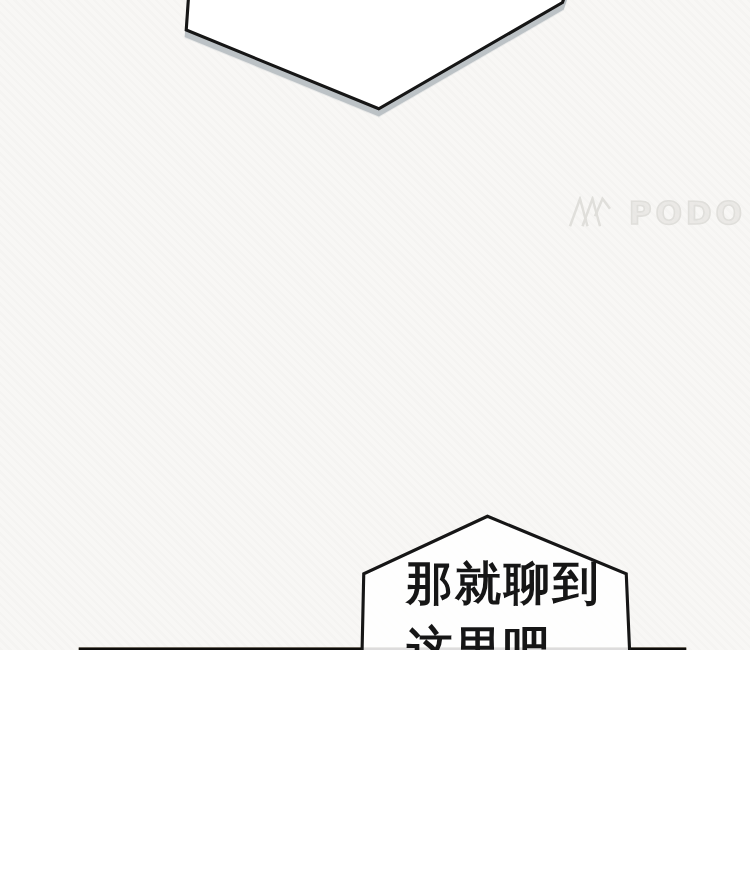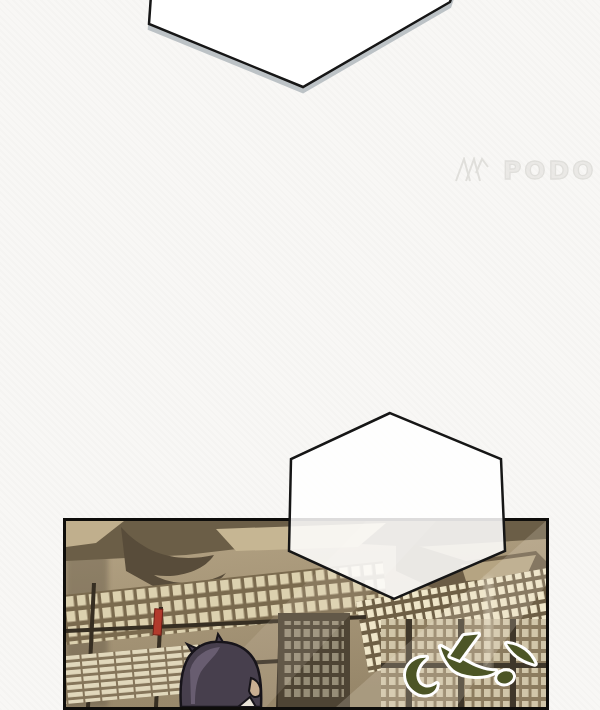--- a/index.html
+++ b/index.html
@@ -1,17 +1,17 @@
 <!DOCTYPE html>
 <html><head>
 <meta charset="utf-8">
 <style>
   html,body{margin:0;padding:0;}
   .page{
-    position:relative; width:600px; height:710px; overflow:hidden;
+    position:relative; width:600px; height:520px; overflow:hidden;
     background:#f8f7f5;
     background-image:repeating-linear-gradient(45deg, rgba(120,120,115,0.025) 0 2px, transparent 2px 5px);
     font-family:"DejaVu Sans","Liberation Sans",sans-serif;
     text-decoration:underline;
   }
   .bubble-top-svg{
     position:absolute; left:110px; top:-34px; overflow:visible;
     filter:drop-shadow(0 5px 0.6px rgba(178,184,189,0.85));
   }
   .watermark{
@@ -147,14 +147,18 @@
         <path d="M70,0 L84,2 L60,22 L52,16 Z"></path>
         <ellipse cx="100" cy="50" rx="8" ry="6"></ellipse>
         <path d="M110,18 C122,22 130,32 132,44 C124,40 114,32 110,18 Z"></path>
       </g>
     </svg>
   </div>
 
   <svg class="bubble-mid-svg" width="240" height="210" viewBox="0 0 240 210">
     <polygon points="110,11 11,57 9,149 114,197 225,149 221,57" fill="rgba(255,255,255,0.86)" stroke="#161616" stroke-width="2.5" stroke-linejoin="miter"></polygon>
   </svg>
+  <div class="bubble-mid-text">
+    <div>那就聊到</div>
+    <div>这里吧。</div>
+  </div>
 
 </div>
 
 </body></html>

